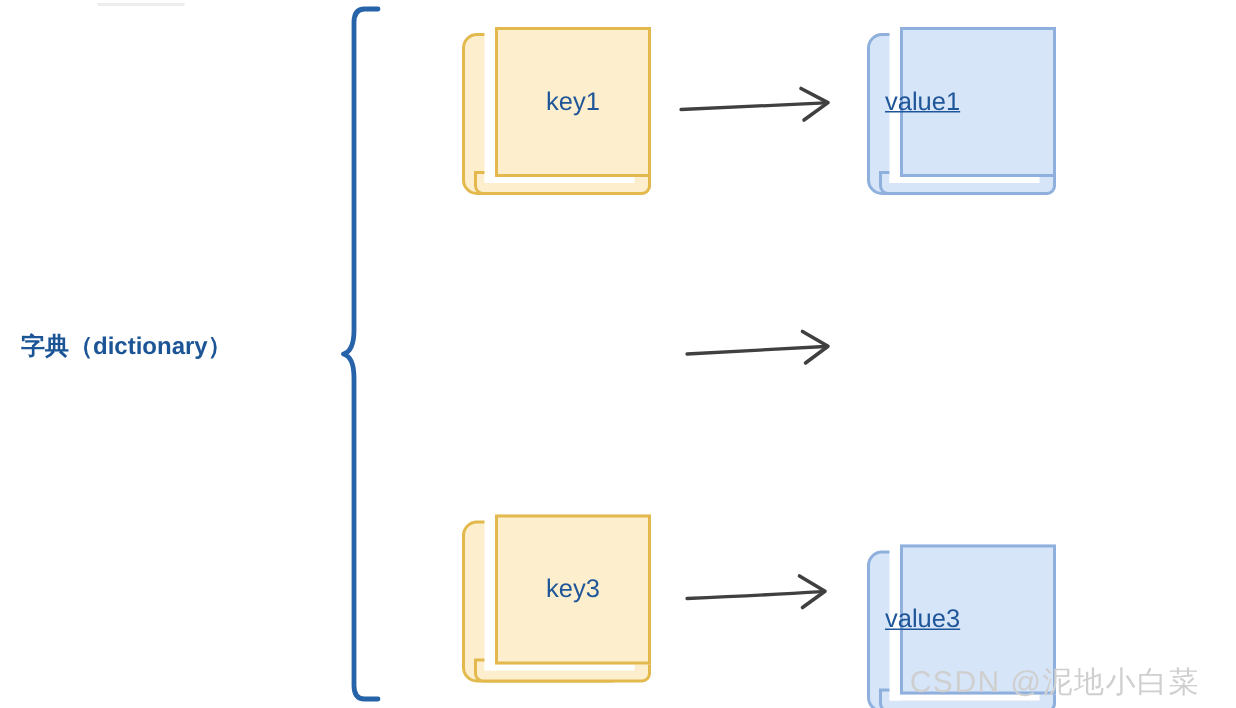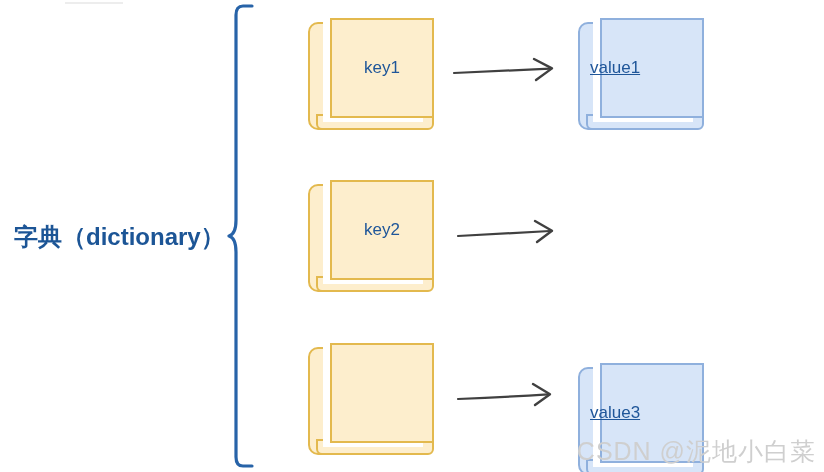--- a/index.html
+++ b/index.html
@@ -29,21 +29,21 @@
     background: #ededed;
   }
 
   
   .dict-label {
     position: absolute;
     left: 14px;
     top: 221px;
     width: 205px;
     text-align: left;
-    font-size: 24px;
+    font-size: 16px;
     font-weight: bold;
     color: #1c5596;
     letter-spacing: 0px;
     white-space: nowrap;
   }
 
   
   .brace {
     position: absolute;
     left: 226px;
@@ -144,23 +144,23 @@
   
   .arrow {
     position: absolute;
     width: 112px;
     height: 30px;
   }
 
   
   .watermark {
     position: absolute;
-    right: 8px;
+    right: 24px;
     bottom: 4px;
-    font-size: 25px;
+    font-size: 20px;
     color: #cfcfcf;
     white-space: nowrap;
     letter-spacing: 1px;
   }
 </style>
 </head>
 <body>
 
 <div id="canvas">
 
@@ -192,43 +192,36 @@
 
   <div class="book value" style="left:578px; top:18px;">
     <div class="spine"></div>
     <div class="flap"></div>
     <div class="gutter"></div>
     <div class="gutter-bot"></div>
     <div class="page"></div>
     <div class="label">value1</div>
   </div>
 
-  <div class="book key" style="left:308px; top:180px;">
-    <div class="spine"></div>
-    <div class="flap"></div>
-    <div class="gutter"></div>
-    <div class="gutter-bot"></div>
-    <div class="page"></div>
-    <div class="label">key2</div>
-  </div>
 
   <div class="arrow" style="left:456px; top:218px;">
     <svg width="112" height="30" viewBox="0 0 112 30" fill="none" xmlns="http://www.w3.org/2000/svg">
       <path d="M2 18 C30 16.5, 60 15, 94 13" stroke="#404040" stroke-width="2.2" stroke-linecap="round" fill="none"></path>
       <path d="M79 3 L96 12.8 L81 24" stroke="#404040" stroke-width="2.4" stroke-linecap="round" stroke-linejoin="round" fill="none"></path>
     </svg>
   </div>
 
 
   <div class="book key" style="left:308px; top:343px;">
     <div class="spine"></div>
     <div class="flap"></div>
     <div class="gutter"></div>
     <div class="gutter-bot"></div>
     <div class="page"></div>
+    <div class="label">key3</div>
   </div>
 
   <div class="arrow" style="left:456px; top:381px;">
     <svg width="112" height="30" viewBox="0 0 112 30" fill="none" xmlns="http://www.w3.org/2000/svg">
       <path d="M2 18 C30 16.8, 58 15.5, 92 13.4" stroke="#404040" stroke-width="2.2" stroke-linecap="round" fill="none"></path>
       <path d="M77 3 L94 13.2 L79 24" stroke="#404040" stroke-width="2.4" stroke-linecap="round" stroke-linejoin="round" fill="none"></path>
     </svg>
   </div>
 
   <div class="book value" style="left:578px; top:363px;">

